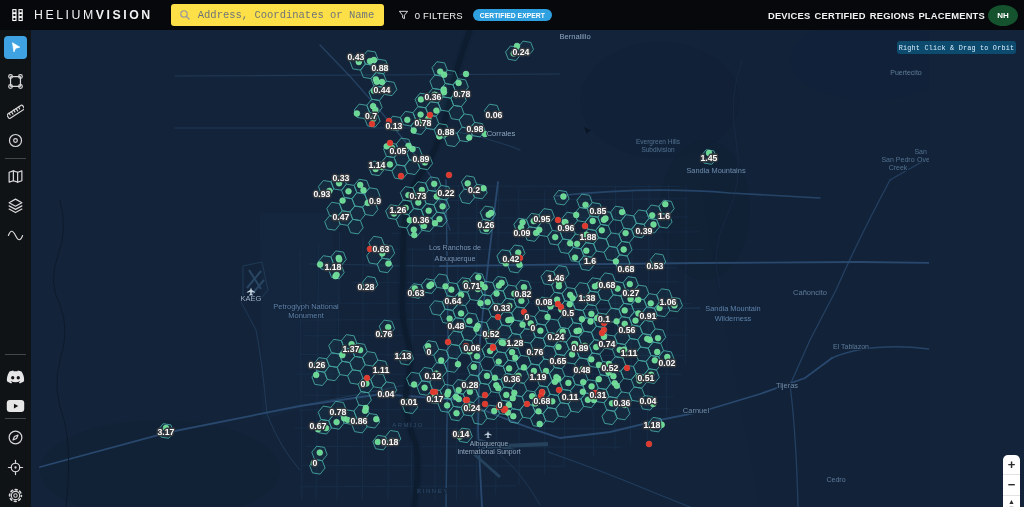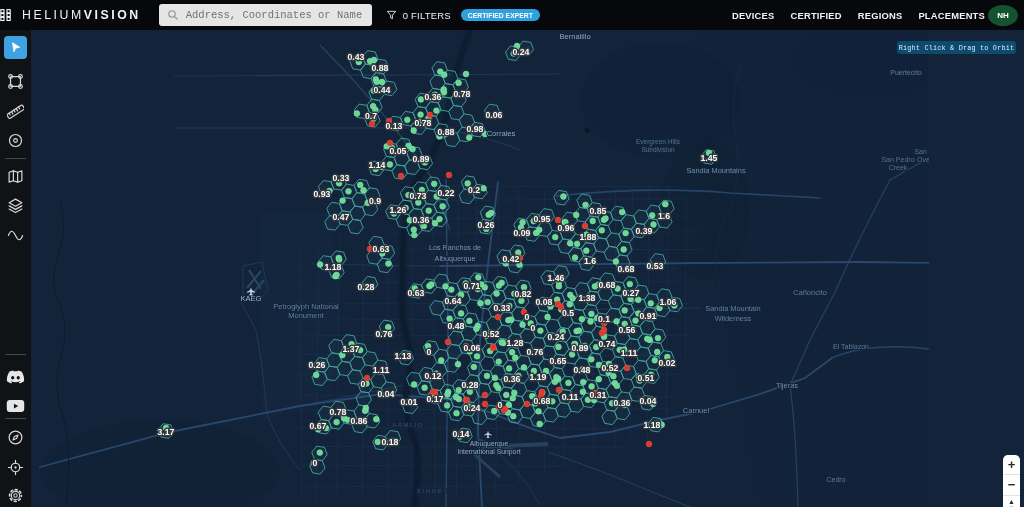--- a/index.html
+++ b/index.html
@@ -1,24 +1,24 @@
 <!DOCTYPE html>
 <html><head><meta charset="utf-8"><style>
 *{margin:0;padding:0;box-sizing:border-box}
 html,body{width:1024px;height:507px;overflow:hidden;background:#13243a;font-family:"Liberation Sans",sans-serif}
 #topbar{position:absolute;left:0;top:0;width:1024px;height:30px;background:#06080b;display:flex;align-items:center;z-index:5}
-#logo{display:flex;}
+#logo{display:flex;margin-left:12px}
 #logoname{margin-left:11px;font-size:12.3px;letter-spacing:2.55px;color:#f2f2f2;font-weight:300}
 #logoname b{font-weight:700}
-#search{margin-left:18px;width:213px;height:22px;background:#e5e5e5;border-radius:3px;display:flex;align-items:center;padding:0 8px;color:#6f7478;font-family:"Liberation Mono",monospace;font-size:10.5px}
+#search{margin-left:18px;width:213px;height:22px;background:#fde047;border-radius:3px;display:flex;align-items:center;padding:0 8px;color:#6f7478;font-family:"Liberation Mono",monospace;font-size:10.5px}
 #search span{margin-left:7px;letter-spacing:0px}
 #filters{display:flex;align-items:center;margin-left:14px;color:#f0f0f0;font-size:9.5px;font-weight:400;letter-spacing:0.2px}
 #filters span{margin-left:6px}
 #cert{margin-left:10px;background:#2e9fdf;color:#fff;font-size:6.8px;font-weight:700;letter-spacing:0px;padding:2.5px 7px;border-radius:7px}
-#nav{position:absolute;right:39px;top:0;height:30px;display:flex;align-items:center;gap:16px;color:#f2f2f2;font-size:9.4px;font-weight:600;letter-spacing:0.2px}
+#nav{position:absolute;right:39px;top:0;height:30px;display:flex;align-items:center;gap:4px;color:#f2f2f2;font-size:9.4px;font-weight:600;letter-spacing:0.2px}
 #avatar{position:absolute;right:6px;top:5px;width:30px;height:21px;border-radius:50%;background:#14532d;color:#fff;font-size:8px;font-weight:700;display:flex;align-items:center;justify-content:center}
 #sidebar{position:absolute;left:0;top:30px;width:31px;height:477px;background:#101316;z-index:4;display:flex;flex-direction:column;align-items:center}
 .tool{width:23px;height:23px;border-radius:4px;display:flex;align-items:center;justify-content:center}
 .tool.active{background:#3fa3e3}
 .sep{width:21px;height:1px;background:#43474b;margin:6px 0}
 #mapwrap{position:absolute;left:31px;top:30px;width:898px;height:477px;overflow:hidden}
 #orbit{position:absolute;left:897px;top:41px;width:119px;height:13px;background:#0c4a6e;border-radius:3px;color:#d9eeff;font-family:"Liberation Mono",monospace;font-size:6.8px;white-space:nowrap;letter-spacing:0.2px;display:flex;align-items:center;justify-content:center;z-index:3}
 #zoomctl{position:absolute;left:1003px;top:455px;width:17px;height:60px;background:#fff;border-radius:5px;z-index:3;display:flex;flex-direction:column}
 #zoomctl div{flex:1;display:flex;align-items:center;justify-content:center;color:#2b2b2b;font-weight:700;font-size:13px;border-bottom:1px solid #e2e2e2}
 #zoomctl div:last-child{border-bottom:none}

